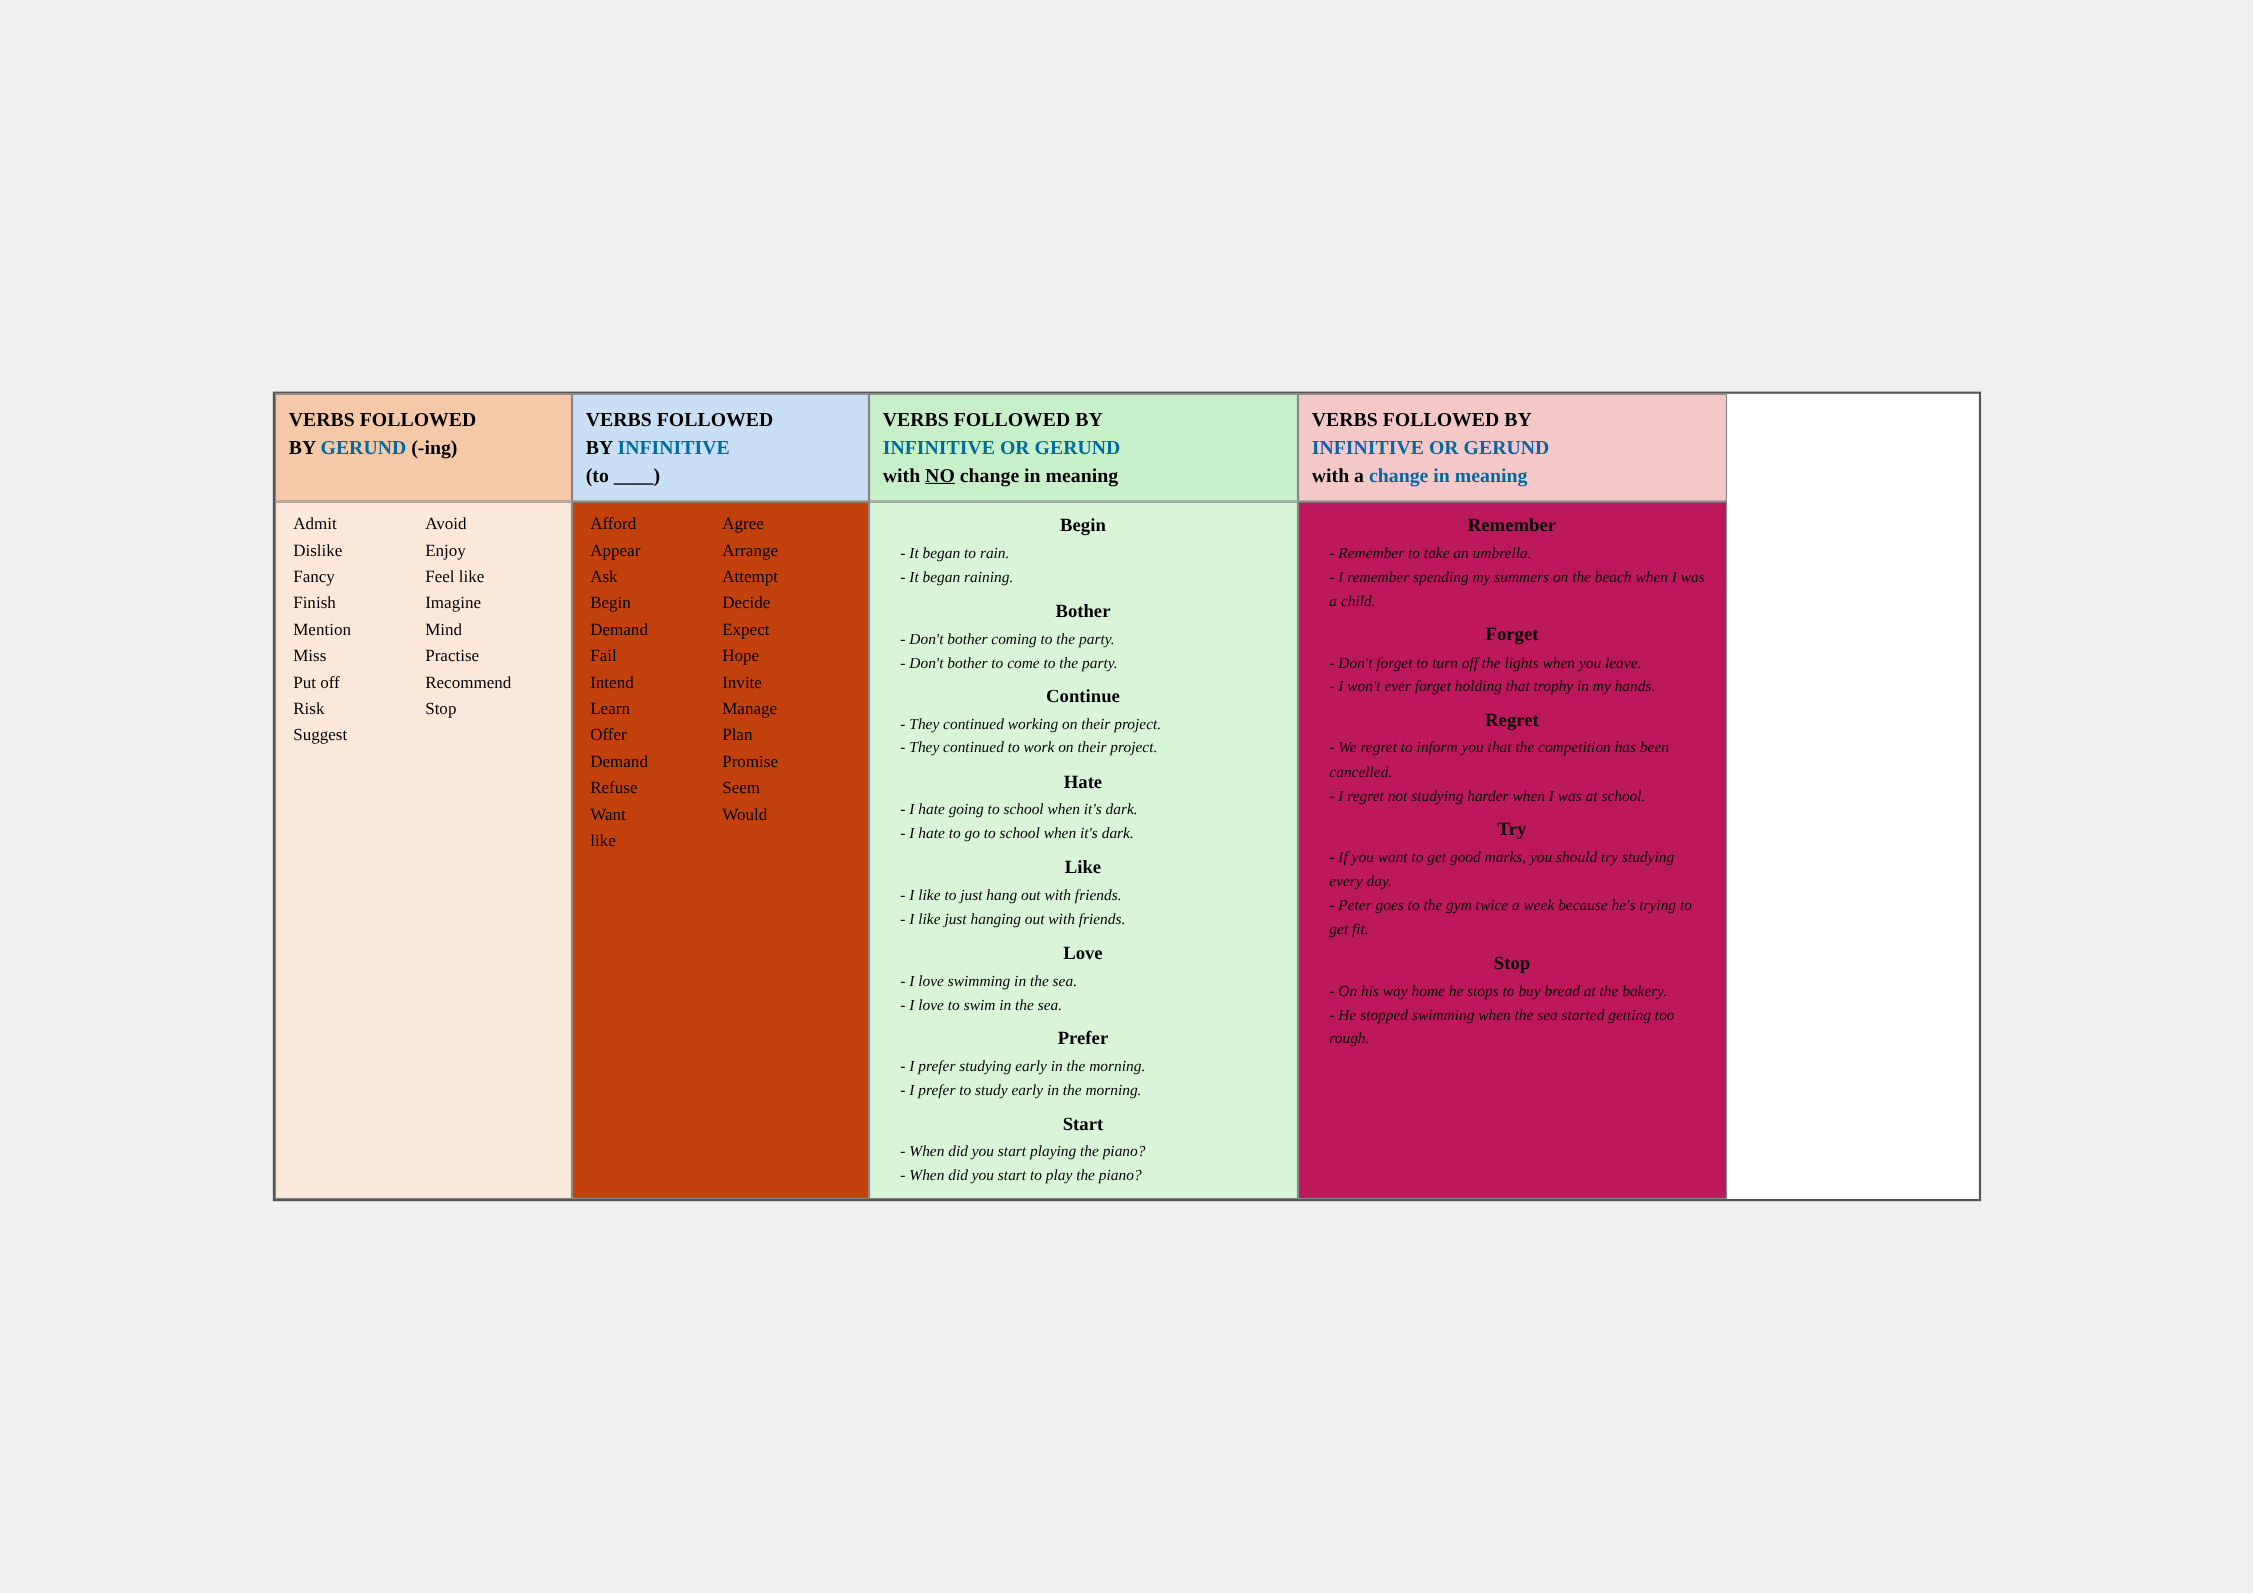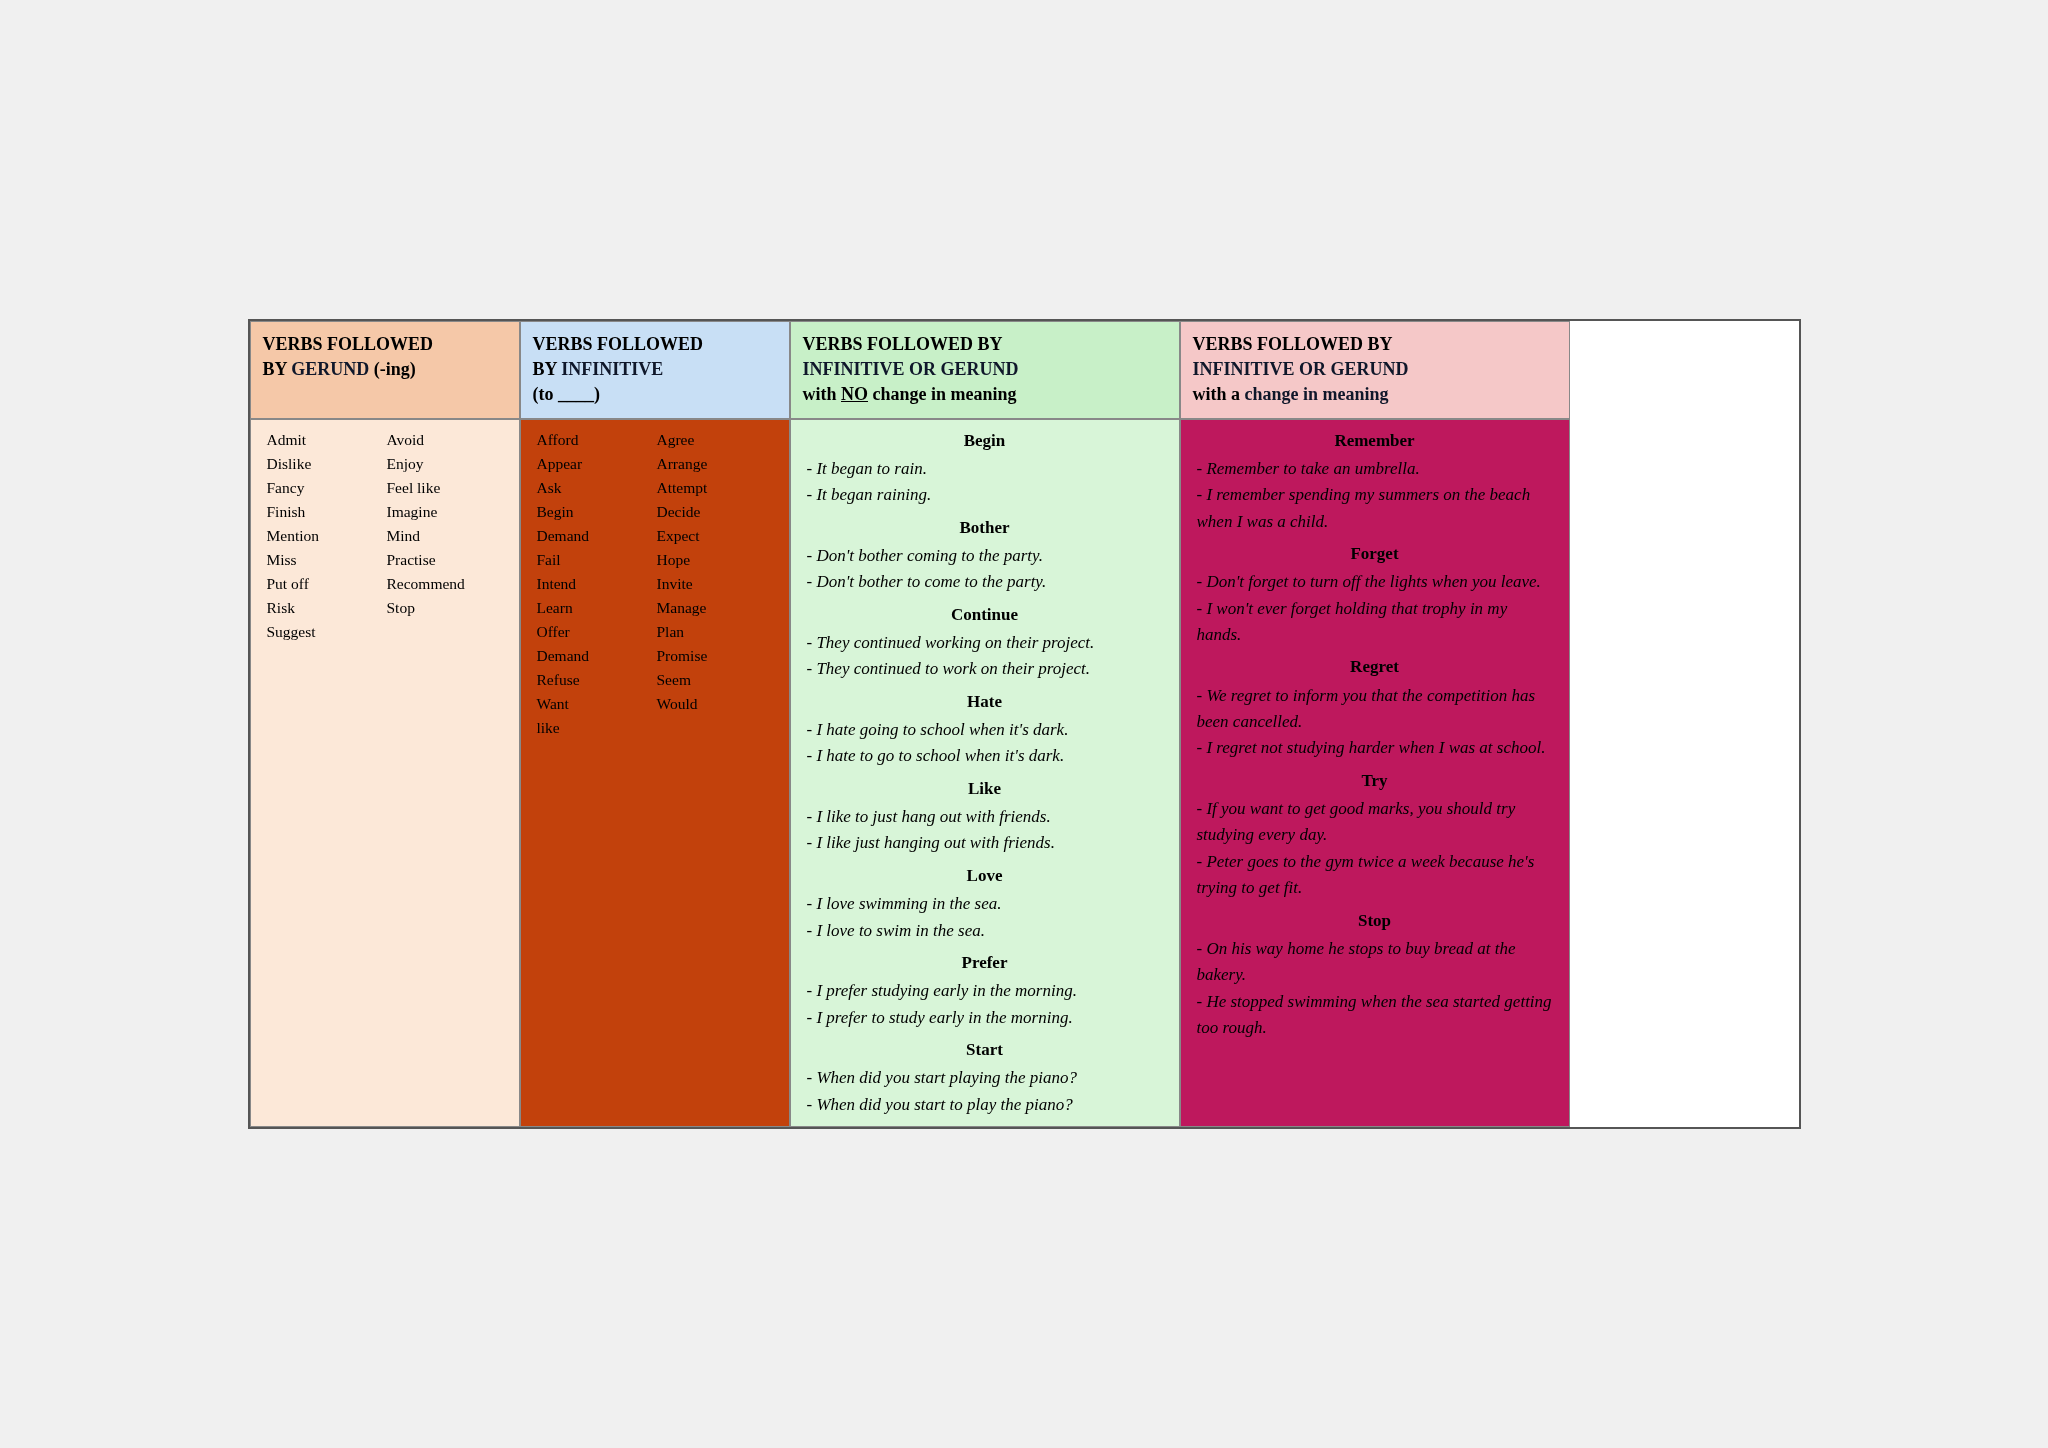--- a/index.html
+++ b/index.html
@@ -31,21 +31,21 @@
       line-height: 1.4;
     }
     .col1-header { background: #f5c8a8; }
     .col2-header { background: #c8dff5; }
     .col3-header { background: #c8f0c8; }
     .col4-header { background: #f5c8c8; }
     .col1-body { background: #fce8d8; }
     .col2-body { background: #c2410c; }
     .col3-body { background: #d8f5d8; }
     .col4-body { background: #be185d; }
-    .red { color: #0f172a; font-weight: bold; }
+    .red { color: #0369a1; font-weight: bold; }
     .underline { text-decoration: underline; }
     .body-cell {
       font-size: 15.5px;
       line-height: 1.55;
       padding: 8px 16px;
     }
     .word-grid {
       display: grid;
       grid-template-columns: 1fr 1fr;
       gap: 0 4px;
@@ -55,22 +55,22 @@
       font-size: 16px;
       text-align: center;
       margin-top: 6px;
       margin-bottom: 2px;
     }
     .section-title:first-child {
       margin-top: 0;
     }
     .example {
       font-style: italic;
-      font-size: 17px;
-      margin-left: 0;
+      font-size: 14px;
+      margin-left: 12px;
     }
     .col3-body .section-title, .col4-body .section-title {
       font-size: 17px;
     }
   </style>
 </head>
 <body>
 
 <div class="table-wrapper">
 

